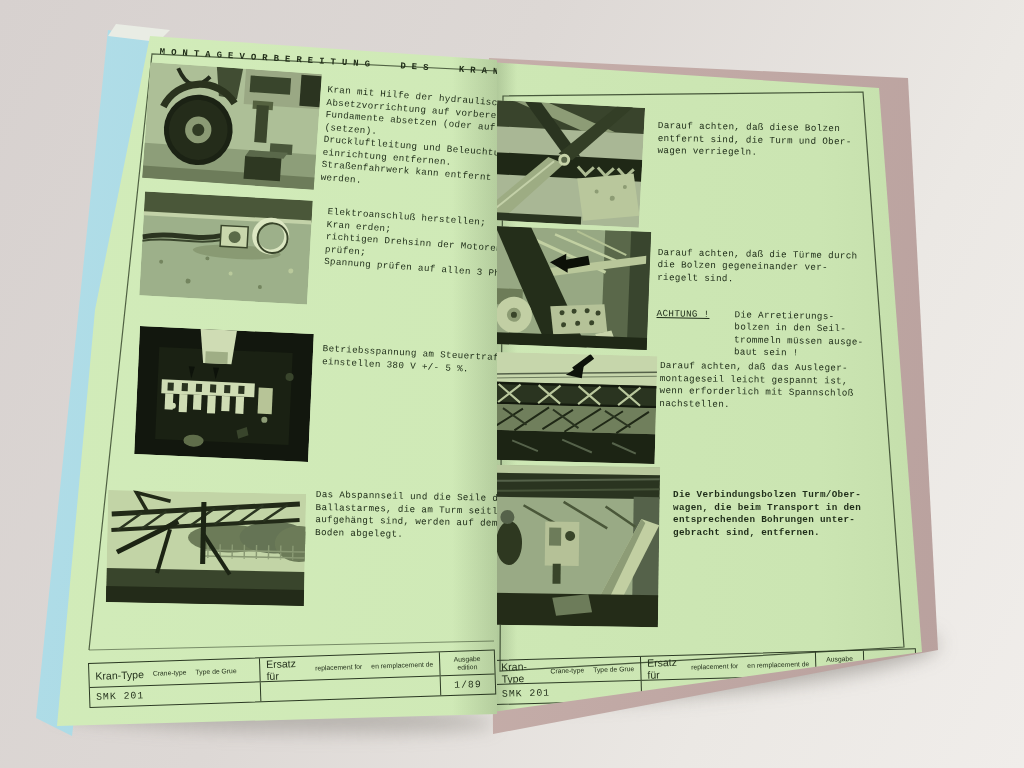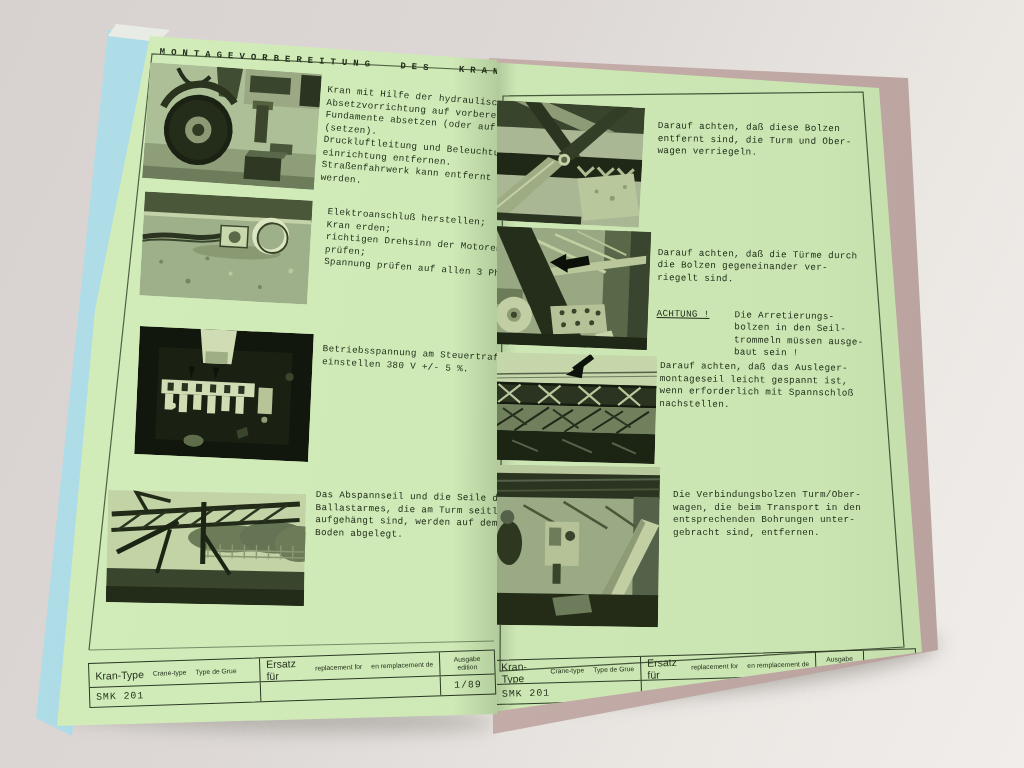--- a/index.html
+++ b/index.html
@@ -175,21 +175,21 @@
 trommeln müssen ausge-
 baut sein !</span>
       </div>
     </div>
 
     <div class="tw" style="left:660px;top:360px;transform:rotate(0.8deg);">Darauf achten, daß das Ausleger-
 montageseil leicht gespannt ist,
 wenn erforderlich mit Spannschloß
 nachstellen.</div>
 
-    <div class="tw" style="left:673px;top:489px;">Die Verbindungsbolzen Turm/Ober-
+    <div class="tw" style="left:673px;top:489px;font-weight:bold;">Die Verbindungsbolzen Turm/Ober-
 wagen, die beim Transport in den
 entsprechenden Bohrungen unter-
 gebracht sind, entfernen.</div>
 
     <div class="ftable" style="left:494px;top:660px;width:420px;transform:rotate(-1.6deg);">
       <div class="frow frow-head">
         <div class="fcell" style="width:145px;">
           <span class="lab-main">Kran-Type</span>
           <span class="lab-sub">Crane-type</span>
           <span class="lab-sub">Type de Grue</span>

